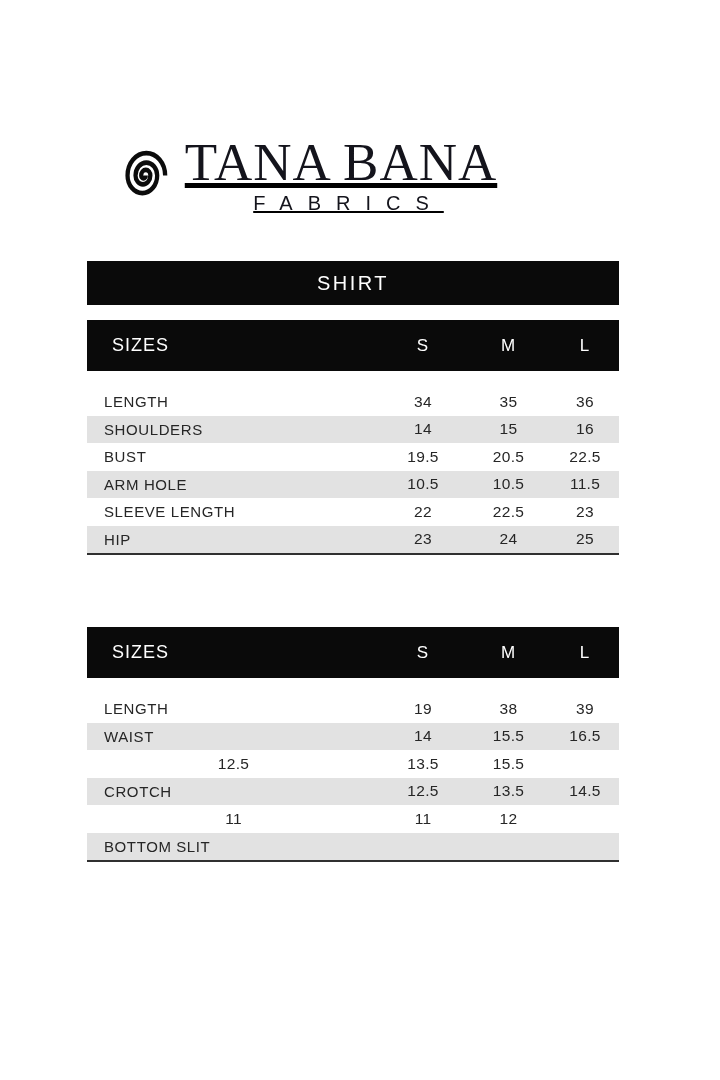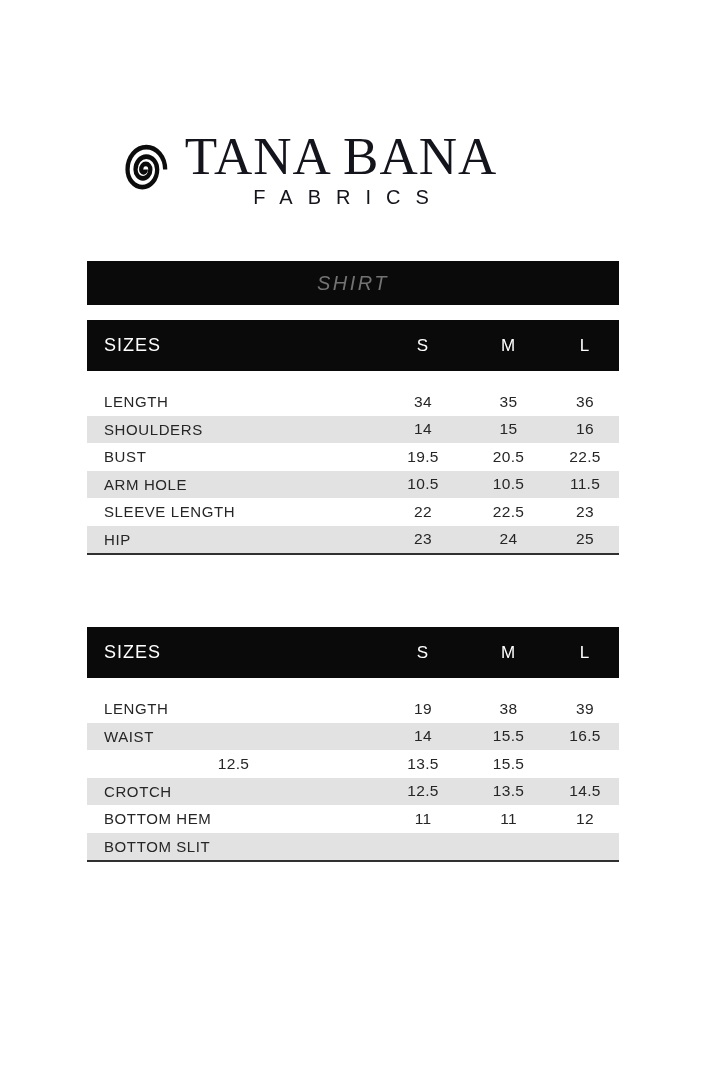--- a/index.html
+++ b/index.html
@@ -6,22 +6,22 @@
   .page{
     position:relative;
     width:720px;height:1080px;
     background:#ffffff;
     font-family:"Liberation Sans", sans-serif;
     overflow:hidden;
   }
 
   
   .brand{
-    position:absolute;top:130px;left:0;width:612px;
-    display:flex;justify-content:center;
+    position:absolute;top:136px;left:0;width:612px;
+    display:flex;justify-content:center;text-decoration:underline;
   }
   .brand-row{display:flex;align-items:center;}
   .spiral{display:block;margin-right:13px;margin-top:2px;}
   .brand-text{display:flex;flex-direction:column;align-items:center;}
   .brand-name{
     font-family:"Liberation Serif", serif;
     font-size:53px;line-height:1;
     color:#14141c;letter-spacing:1px;white-space:nowrap;
   }
   .brand-sub{
@@ -30,32 +30,32 @@
     letter-spacing:15px;text-indent:15px;
     margin-top:4px;
   }
 
   
   .size-section{position:absolute;left:87px;width:532px;}
   .section-shirt{top:261px;}
   .section-trouser{top:612px;}
 
   .title-bar{
-    height:44px;background:#0a0a0a;color:#737373;
+    height:44px;background:#0a0a0a;color:#ffffff;
     display:flex;align-items:center;justify-content:center;
-    font-size:20px;letter-spacing:2.5px;font-style:italic;
+    font-size:20px;letter-spacing:2.5px;
   }
   .head-bar{
     margin-top:15px;height:51px;
     background:#0a0a0a;color:#ffffff;
     display:grid;grid-template-columns:1fr 86px 85px 68px;
     align-items:center;
     font-size:17px;letter-spacing:1px;
   }
-  .head-bar .lbl{padding-left:17px;font-size:18px;}
+  .head-bar .lbl{padding-left:25px;font-size:18px;}
   .head-bar .col{text-align:center;}
 
   .rows{margin-top:17px;border-bottom:2px solid #303030;}
   .row{
     height:27.5px;
     display:grid;grid-template-columns:1fr 86px 85px 68px;
     align-items:center;
     color:#262626;
   }
   .row:nth-child(even){background:#e2e2e2;}
@@ -160,21 +160,20 @@
         <span class="val">13.5</span>
         <span class="val">15.5</span>
       </div>
       <div class="row">
         <span class="lbl">CROTCH</span>
         <span class="val">12.5</span>
         <span class="val">13.5</span>
         <span class="val">14.5</span>
       </div>
       <div class="row">
-        <span class="lbl">BOTTOM HEM</span>
         <span class="val">11</span>
         <span class="val">11</span>
         <span class="val">12</span>
       </div>
       <div class="row">
         <span class="lbl">BOTTOM SLIT</span>
         <span class="val"></span>
         <span class="val"></span>
         <span class="val"></span>
       </div>

